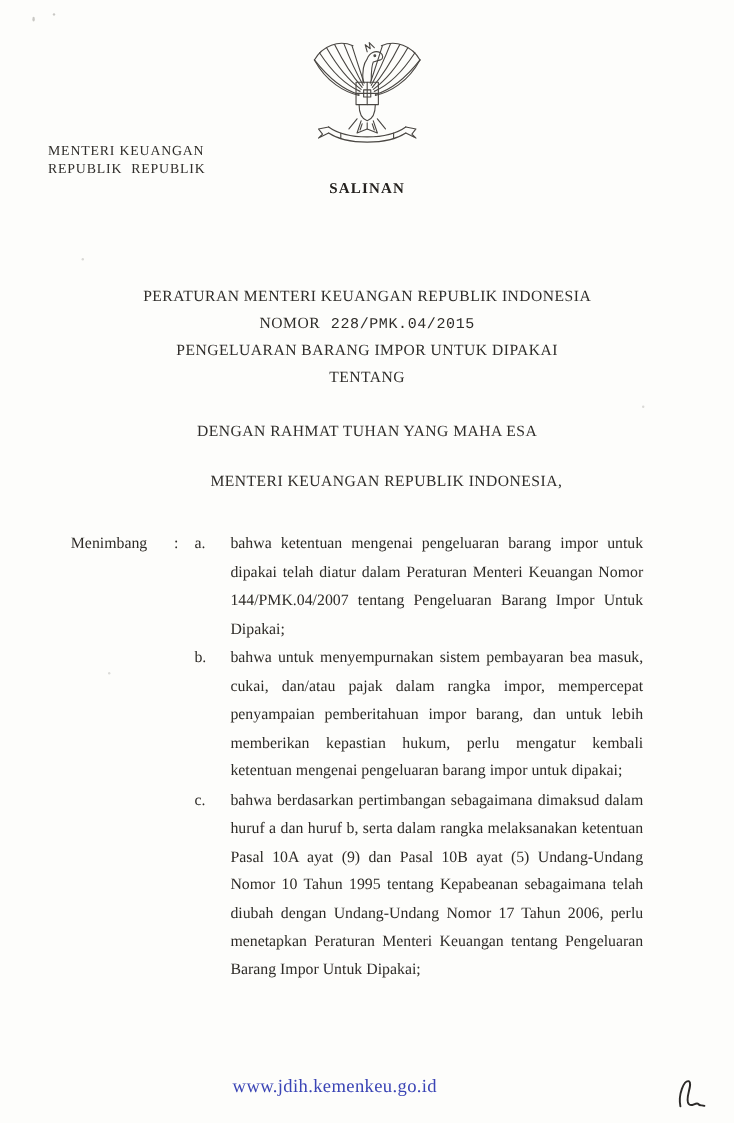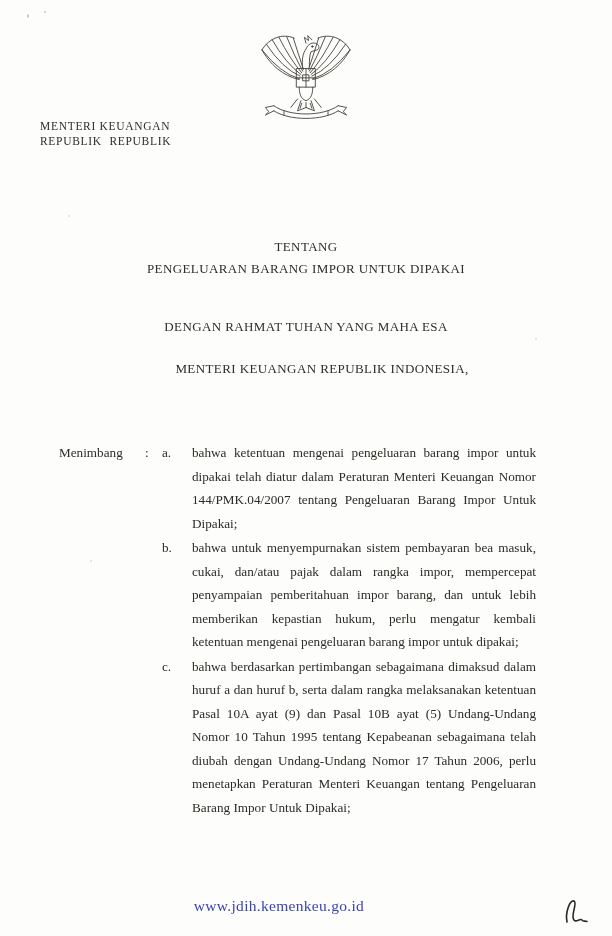--- a/index.html
+++ b/index.html
@@ -20,21 +20,21 @@
   .ministry .l2{word-spacing:4px;}
   .salinan{position:absolute;top:150px;left:0;width:100%;text-align:center;
     font-weight:bold;font-size:12.5px;letter-spacing:1px;color:#24211e;}
 
   
   .title-block{position:absolute;top:236px;left:0;width:100%;text-align:center;
     font-size:13px;letter-spacing:.4px;color:#2f2d2a;}
   .t-line{line-height:21.5px;}
   .mono{font-family:"Liberation Mono","DejaVu Sans Mono",monospace;
     font-size:12.5px;letter-spacing:.5px;margin-left:9px;}
-  .invocation{margin-top:37px;}
+  .invocation{margin-top:24px;}
   .authority{margin-top:20.5px;padding-left:32px;}
 
   
   .menimbang{position:absolute;top:441px;left:59px;right:76px;
     font-size:13.2px;line-height:23.5px;color:#2e2b27;}
   .c-row{display:flex;align-items:flex-start;justify-content:center;}
   .c-label{width:86px;flex:none;}
   .c-colon{width:17px;flex:none;}
   .c-items{flex:1;min-width:0;}
   .c-item{display:flex;align-items:flex-start;margin-bottom:1px;}
@@ -103,24 +103,27 @@
         <path d="M98,86 L108,88 L104,93 L108,97 L98,92"></path>
         <path d="M34,92 L34,97 M86,92 L86,97"></path>
       </g>
     </svg>
   </div>
 
   <div class="ministry">
     <div class="l1">MENTERI KEUANGAN</div>
     <div class="l2">REPUBLIK REPUBLIK</div>
   </div>
+  <div class="salinan">SALINAN</div>
 
   <div class="title-block">
+    <div class="t-line">PERATURAN MENTERI KEUANGAN REPUBLIK INDONESIA</div>
+    <div class="t-line"><span>NOMOR</span><span class="mono">228/PMK.04/2015</span></div>
+    <div class="t-line">PENGELUARAN BARANG IMPOR UNTUK DIPAKAI</div>
     <div class="t-line">TENTANG</div>
-    <div class="t-line">PENGELUARAN BARANG IMPOR UNTUK DIPAKAI</div>
     <div class="t-line invocation">DENGAN RAHMAT TUHAN YANG MAHA ESA</div>
     <div class="t-line authority">MENTERI KEUANGAN REPUBLIK INDONESIA,</div>
   </div>
 
   <div class="menimbang">
     <div class="c-row">
       <div class="c-label">Menimbang</div>
       <div class="c-colon">:</div>
       <div class="c-items">
         <div class="c-item">

